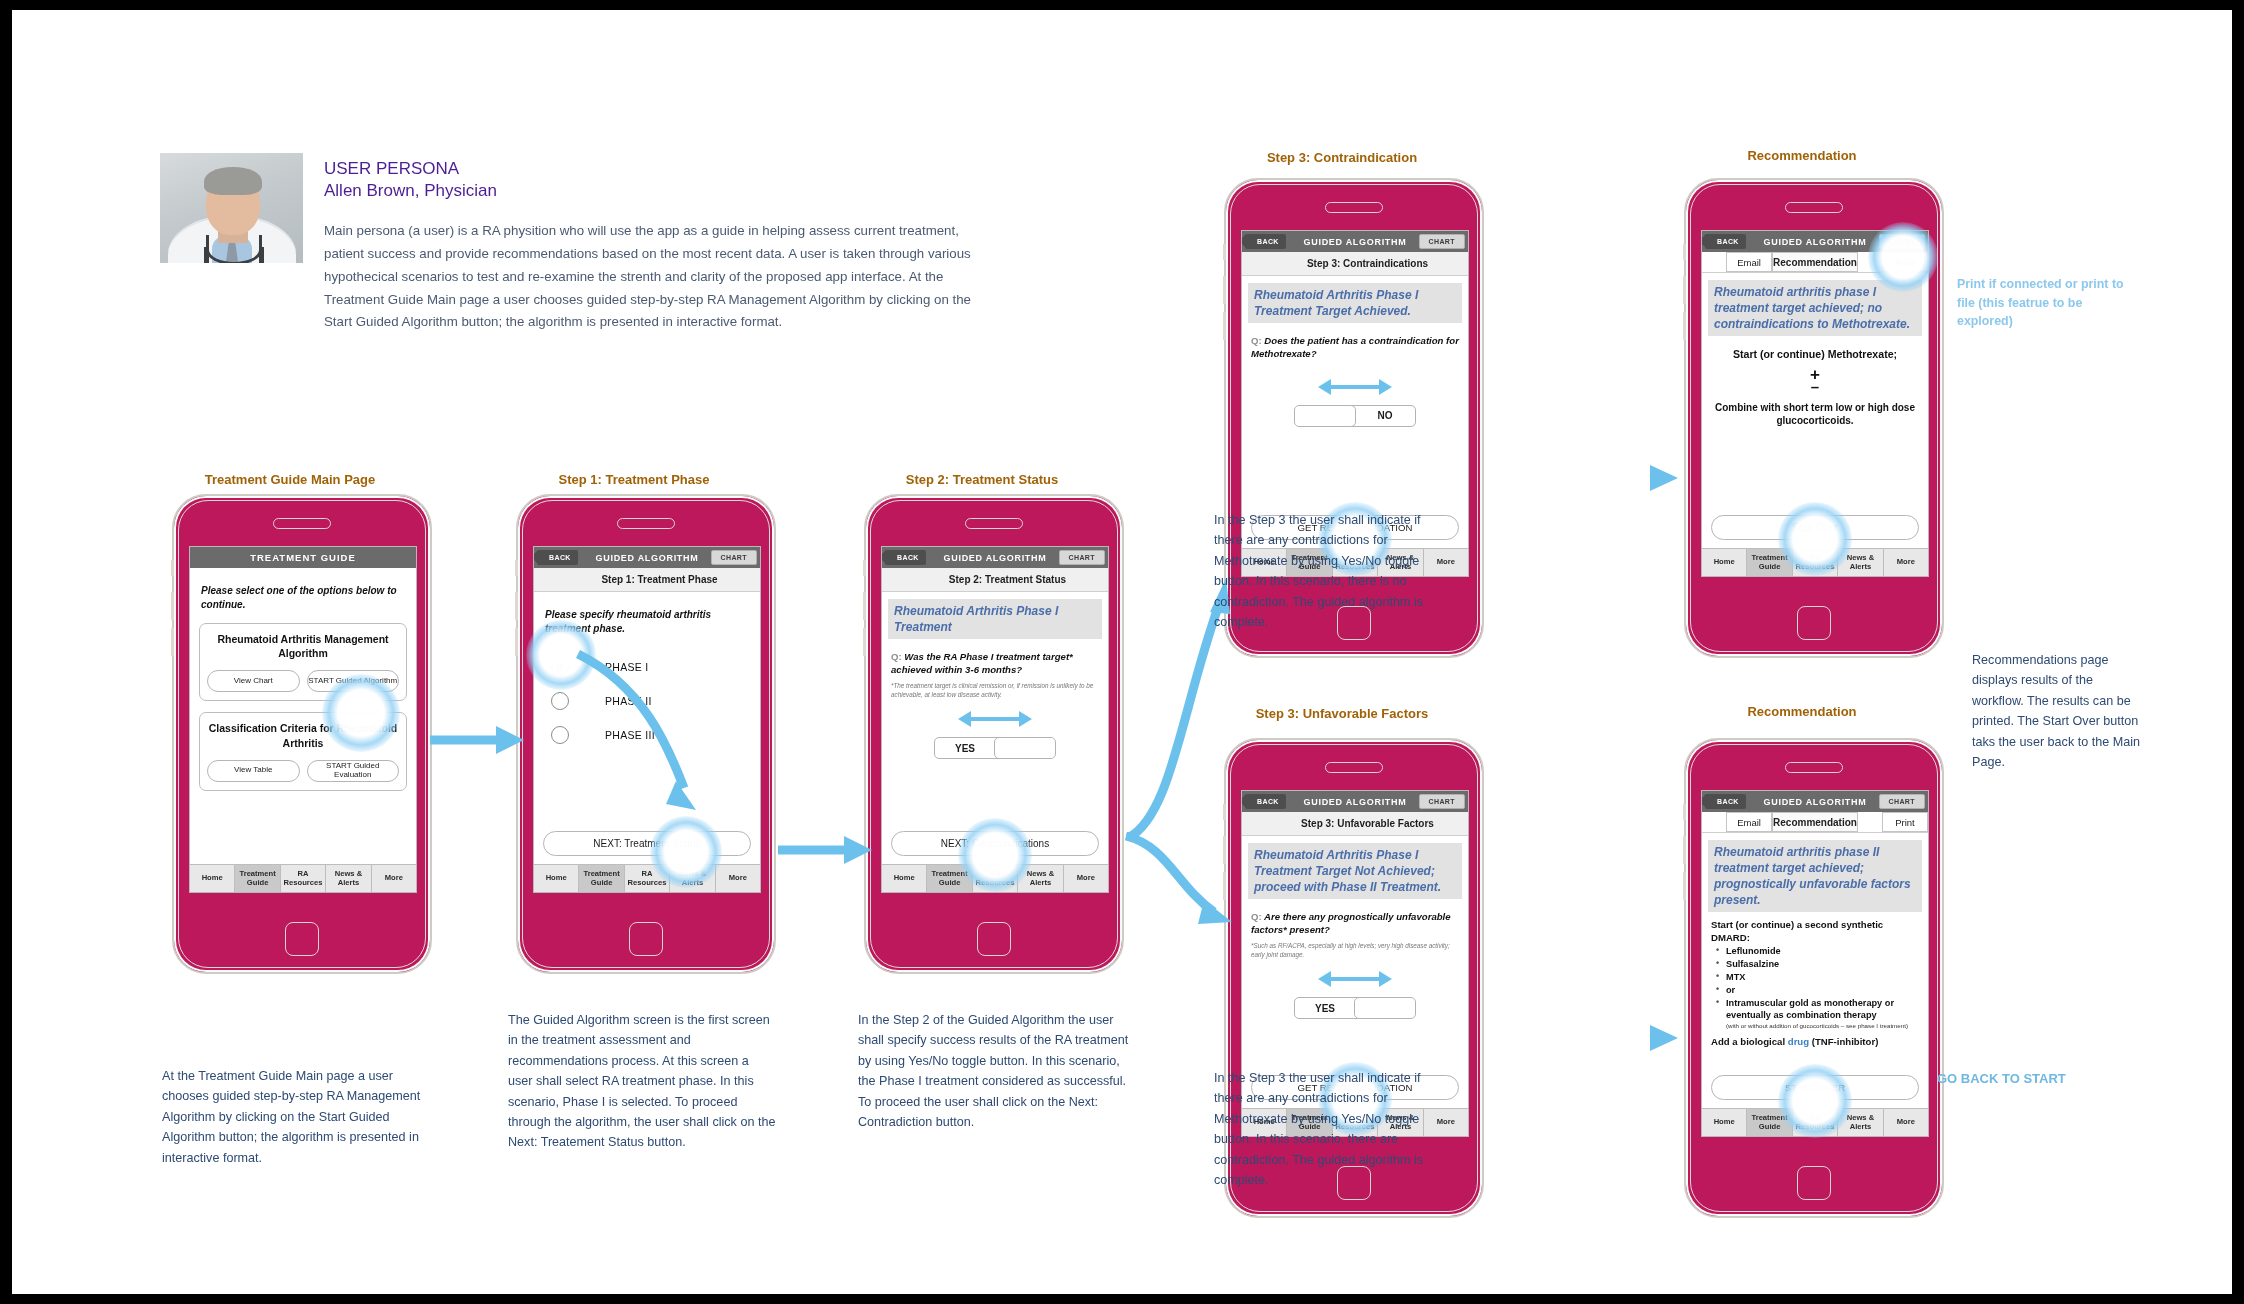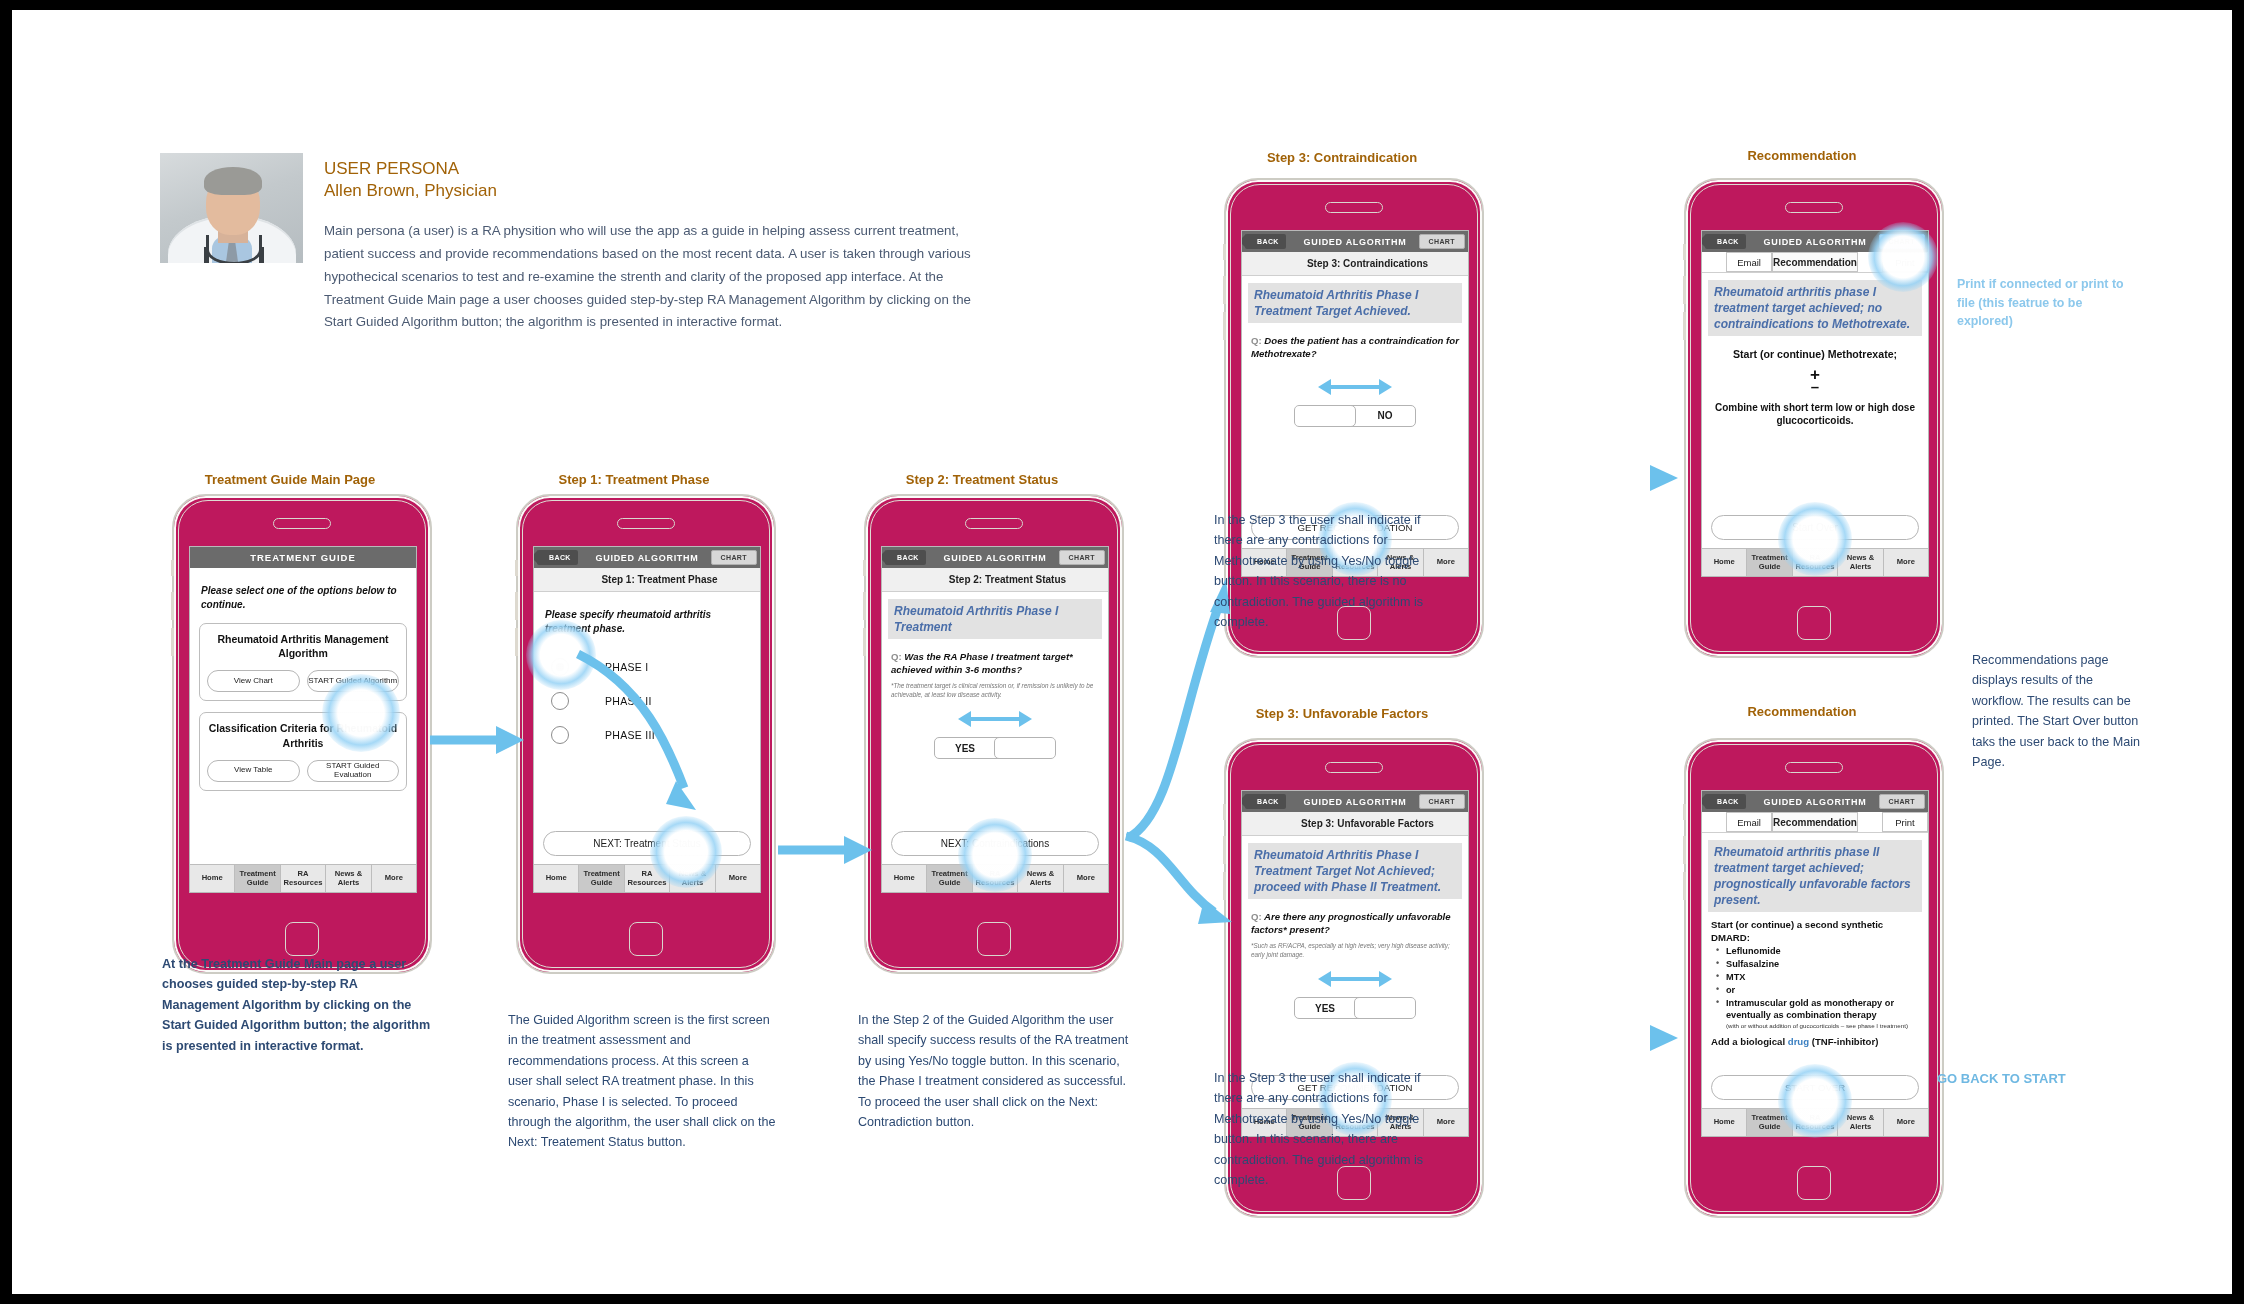--- a/index.html
+++ b/index.html
@@ -68,21 +68,21 @@
     border: 3px solid #3a3f44; border-top: none; border-radius: 0 0 50% 50%;
   }
   .persona-photo .sh-l, .persona-photo .sh-r {
     position:absolute; bottom:-4px; width:5px; height:20px; background:#3a3f44;
   }
   .persona-photo .sh-l { left: 44px; }
   .persona-photo .sh-r { left: 99px; }
 
   .persona-title {
     position: absolute; left: 312px; top: 148px;
-    font-size: 17px; color: #a16207; line-height: 1.32;
+    font-size: 17px; color: #4c1d95; line-height: 1.32;
   }
   .persona-title .l2 { display: block; }
   .persona-body {
     position: absolute; left: 312px; top: 210px;
     width: 660px;
     font-size: 13.3px; color: #4b5a72; line-height: 1.72;
   }
 
   
   .col-label {
@@ -673,21 +673,21 @@
       <linearGradient id="fadeB" x1="0" y1="0" x2="1" y2="0">
         <stop offset="0" stop-color="#6cc1ec" stop-opacity="0.1"></stop>
         <stop offset="0.45" stop-color="#6cc1ec" stop-opacity="1"></stop>
         <stop offset="1" stop-color="#6cc1ec" stop-opacity="1"></stop>
       </linearGradient>
     </defs>
     <path d="M0 20 L158 20" stroke="url(#fadeB)" stroke-width="8" fill="none"></path>
     <path d="M154 7 L182 20 L154 33 Z" fill="#6cc1ec"></path>
   </svg>
 
-  <div class="caption" style="left:150px; top:944px; width:270px;font-weight:bold;">At the Treatment Guide Main page a user chooses guided step-by-step RA Management Algorithm by clicking on the Start Guided Algorithm button; the algorithm is presented in interactive format.</div>
+  <div class="caption" style="left:150px; top:1056px; width:270px;">At the Treatment Guide Main page a user chooses guided step-by-step RA Management Algorithm by clicking on the Start Guided Algorithm button; the algorithm is presented in interactive format.</div>
   <div class="caption" style="left:496px; top:1000px; width:268px;">The Guided Algorithm screen is the first screen in the treatment assessment and recommendations process. At this screen a user shall select RA treatment phase. In this scenario, Phase I is selected. To proceed through the algorithm, the user shall click on the Next: Treatement Status button.</div>
   <div class="caption" style="left:846px; top:1000px; width:280px;">In the Step 2 of the Guided Algorithm the user shall specify success results of the RA treatment by using Yes/No toggle button. In this scenario, the Phase I treatment considered as successful. To proceed the user shall click on the Next: Contradiction button.</div>
   <div class="caption" style="left:1202px; top:500px; width:218px;">In the Step 3 the user shall indicate if there are any contradictions for Methotrexate by using Yes/No toggle button. In this scenario, there is no contradiction. The guided algorithm is complete.</div>
   <div class="caption" style="left:1202px; top:1058px; width:218px;">In the Step 3 the user shall indicate if there are any contradictions for Methotrexate by using Yes/No toggle button. In this scenario, there are contradiction. The guided algorithm is complete.</div>
   <div class="caption blue-note" style="left:1945px; top:265px; width:180px;">Print if connected or print to file (this featrue to be explored)</div>
   <div class="caption" style="left:1960px; top:640px; width:170px;">Recommendations page displays results of the workflow. The results can be printed. The Start Over button taks the user back to the Main Page.</div>
   <div class="caption goback" style="left:1925px; top:1060px; width:150px;">GO BACK TO START</div>
 
 </div>
 

